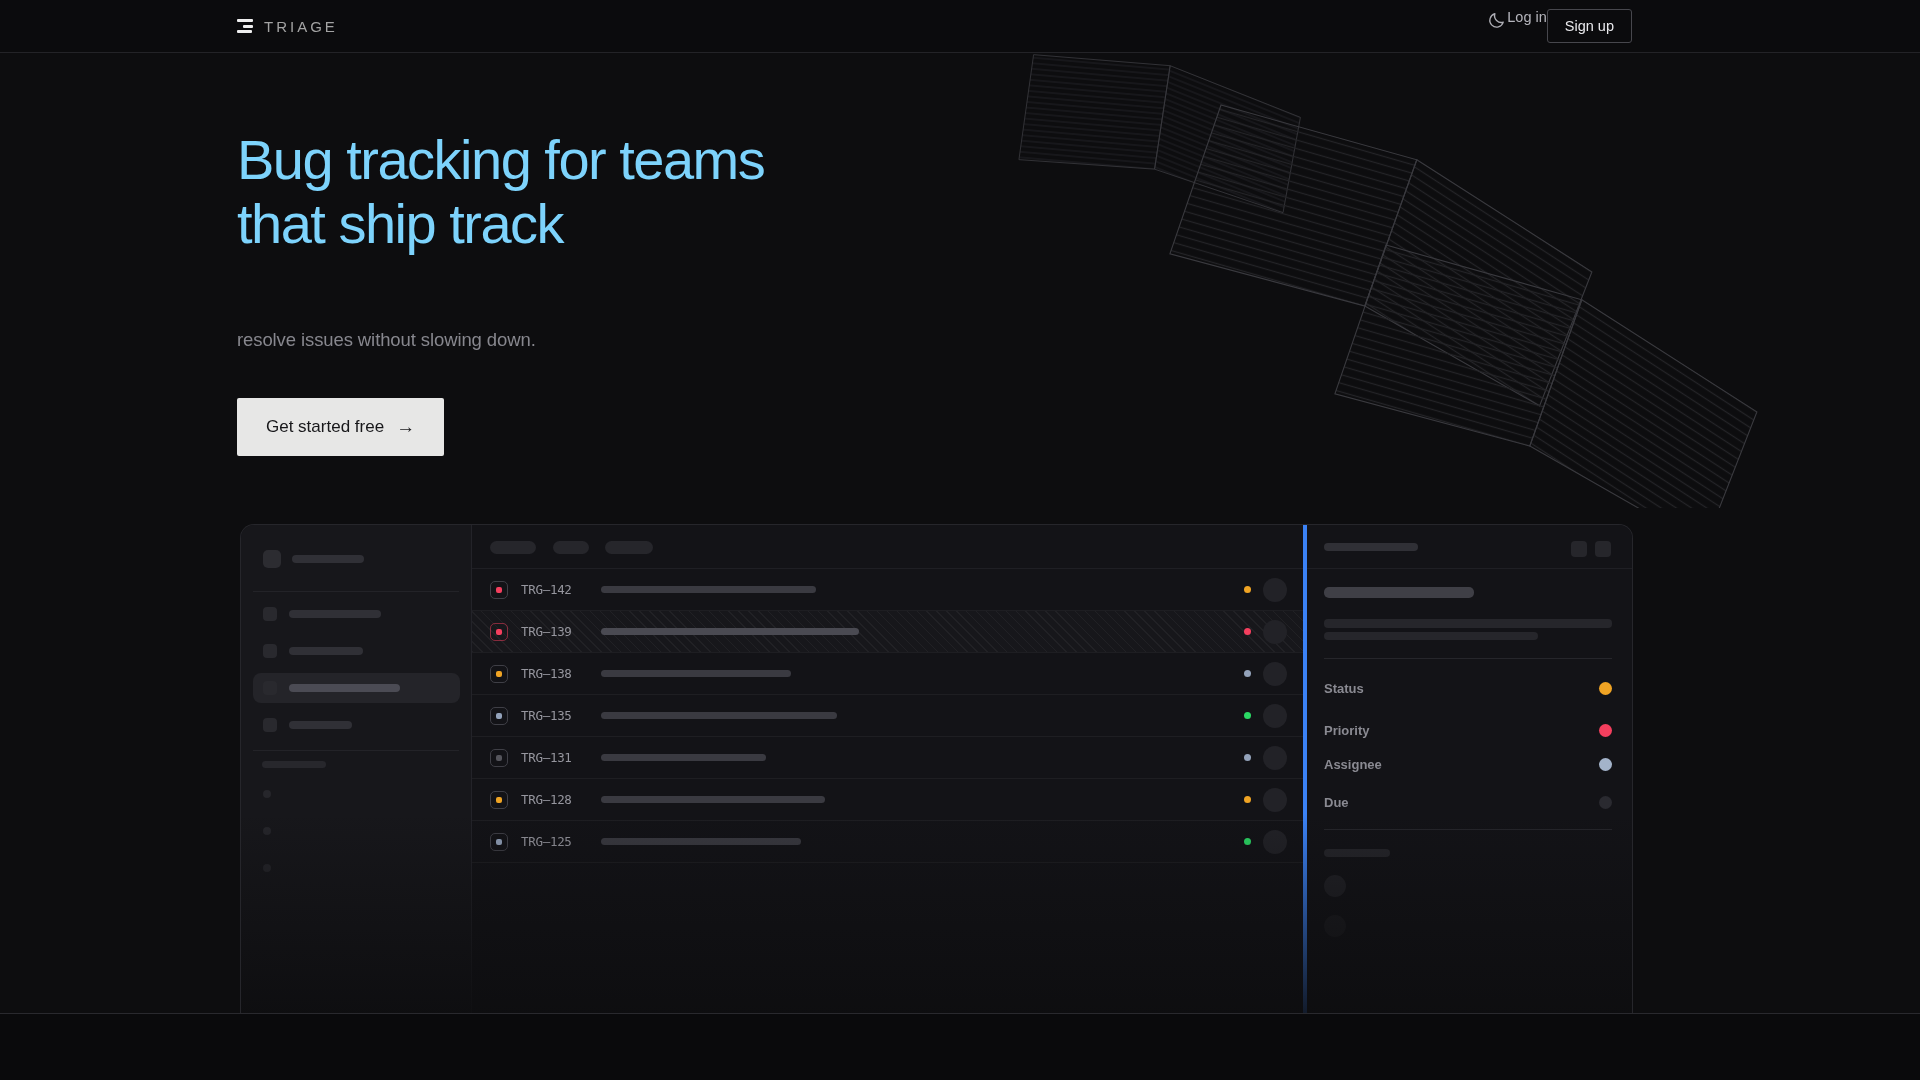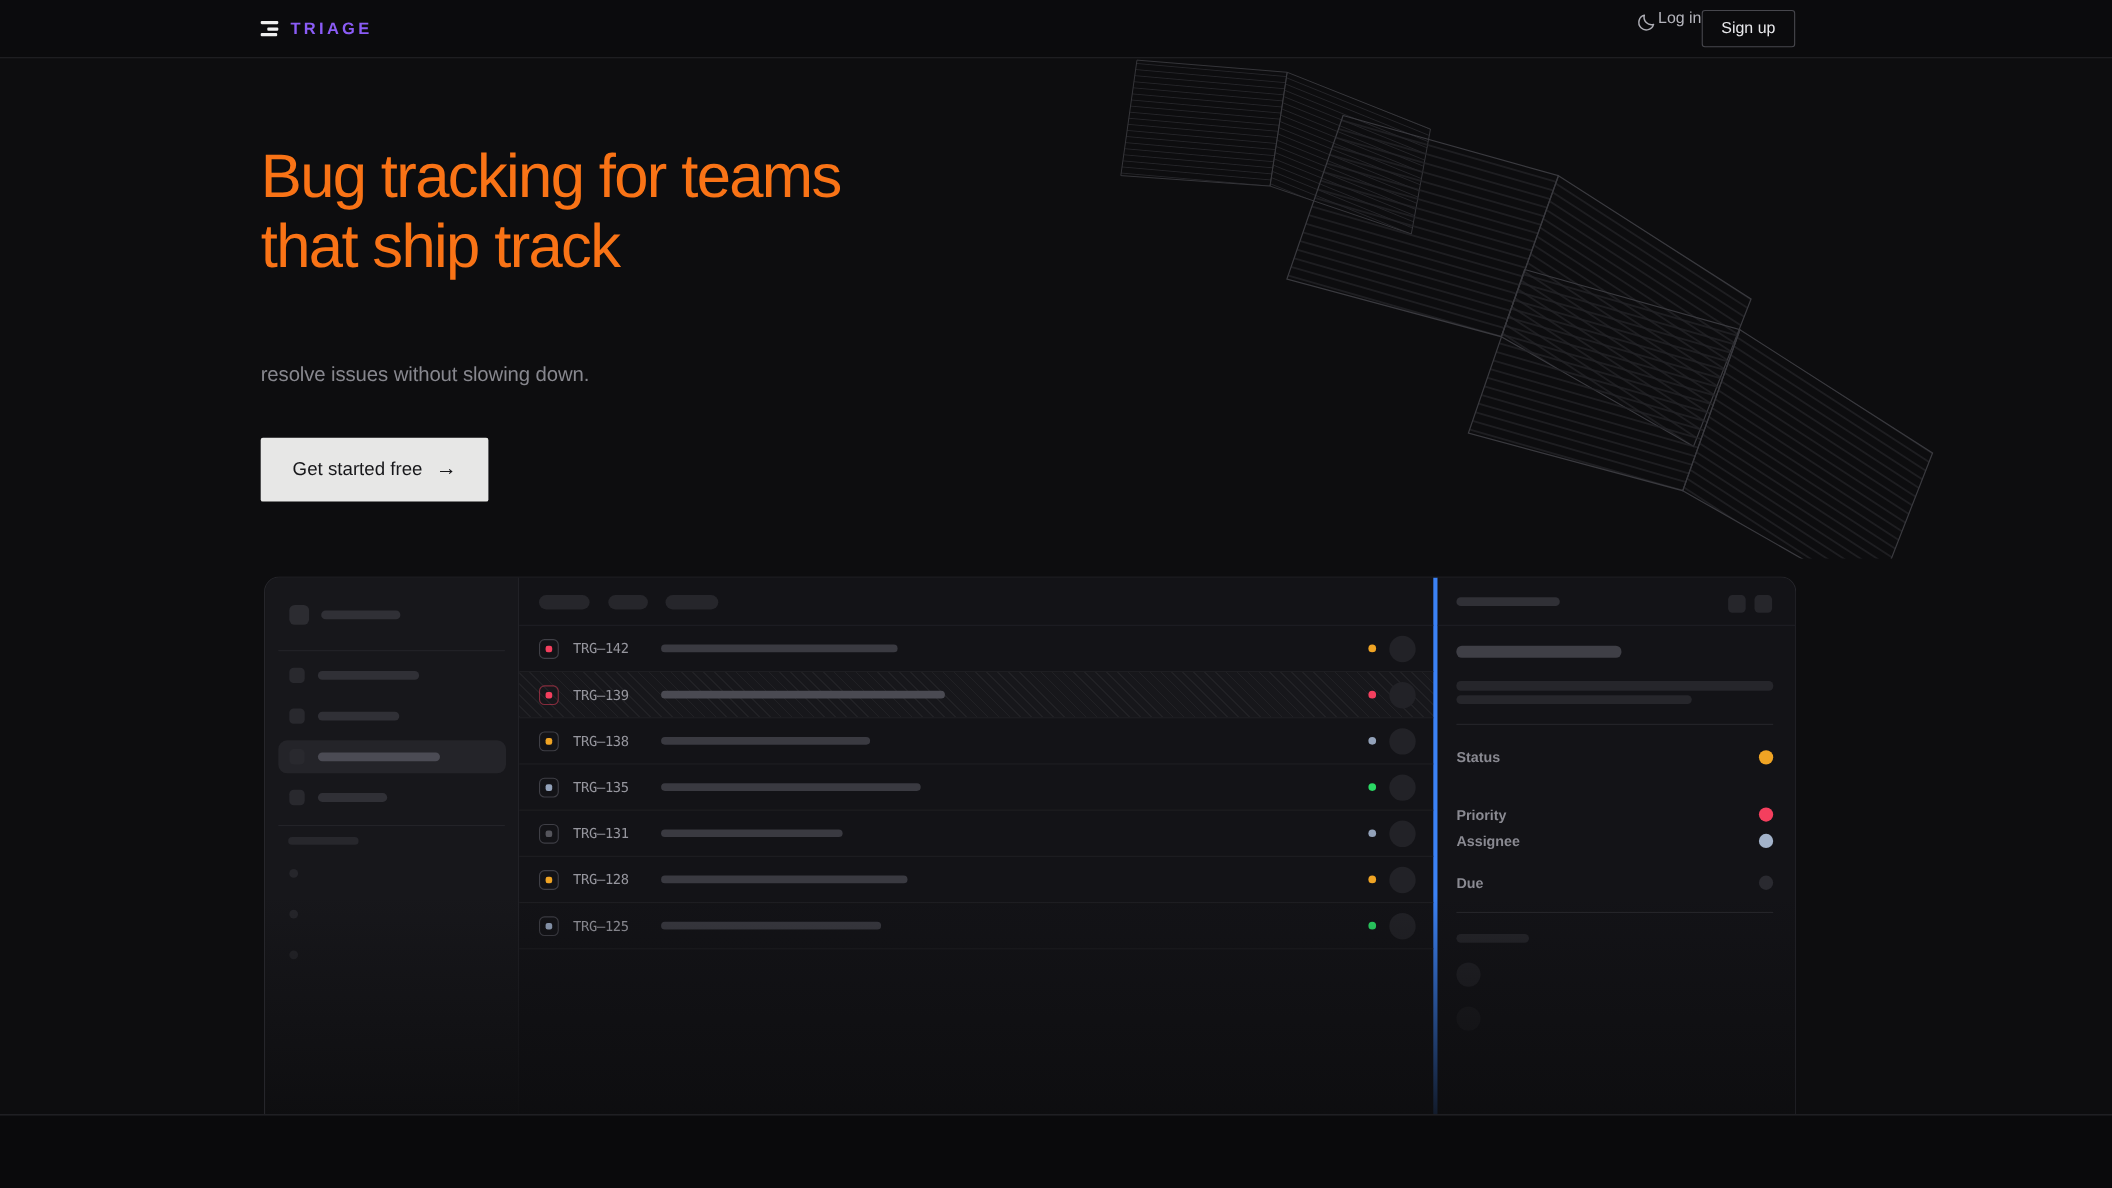--- a/index.html
+++ b/index.html
@@ -11,34 +11,34 @@
   .navbar { position:absolute; top:0; left:0; width:1920px; height:53px;
             background:#0b0b0d; border-bottom:1px solid #232327; z-index:30; }
   .nav-inner { position:absolute; left:237px; right:288px; top:0; height:52px;
                display:flex; align-items:center; justify-content:space-between; }
   .logo { display:flex; align-items:center; gap:11px; cursor:pointer; }
   .logo-icon { width:16px; height:14px; display:flex; flex-direction:column; justify-content:space-between; }
   .logo-icon span { display:block; height:3px; background:#efefef; border-radius:1px; }
   .logo-icon .b1 { width:16px; }
   .logo-icon .b2 { width:10px; margin-left:6px; }
   .logo-icon .b3 { width:15px; }
-  .logo-text { color:#8b5cf6; font-size:15px; font-weight:bold; letter-spacing:3px; }
+  .logo-text { color:#a3a3a3; font-size:15px; font-weight:normal; letter-spacing:3px; }
   .nav-right { display:flex; align-items:flex-start; }
   .theme-btn { width:22px; height:22px; display:flex; align-items:center; justify-content:center; cursor:pointer; }
   .login-link { color:#b5b5bc; font-size:14.5px; cursor:pointer; }
   .signup-btn { border:1px solid #47474d; background:transparent; color:#e9e9ec;
                 font-size:14.5px; font-family:inherit; padding:8px 17px; border-radius:3px; cursor:pointer; }
 
   
   .decor { position:absolute; left:970px; top:53px; width:810px; height:455px;
            overflow:hidden; pointer-events:none; z-index:1; }
 
   
   .hero { position:absolute; left:237px; top:0; z-index:10; }
-  .hero h1 { position:absolute; left:0; top:128px; width:700px; color:#f97316;
+  .hero h1 { position:absolute; left:0; top:128px; width:700px; color:#7dd3fc;
              font-size:56px; font-weight:500; line-height:64px; letter-spacing:-1.5px; white-space:nowrap; }
   .hero .sub { position:absolute; left:0; top:295px; width:480px; color:#87878e;
                font-size:18.5px; line-height:30px; letter-spacing:-0.1px; }
   .cta { position:absolute; left:0; top:398px; height:58px; display:inline-flex; align-items:center;
          gap:12px; padding:0 29px; background:#e7e7e6; border:none; border-radius:2px;
          color:#17171a; font-size:17px; font-weight:500; font-family:inherit; cursor:pointer; white-space:nowrap; }
   .cta .arrow { font-size:19px; font-weight:400; }
 
   
   .card { position:absolute; left:240px; top:524px; width:1393px; height:489px;
@@ -286,21 +286,21 @@
       </div>
       <div class="d-title"></div>
       <div class="d-line1"></div>
       <div class="d-line2"></div>
       <div class="d-div" style="top:133px"></div>
       <div>
           <div class="prop-row" style="top: 144px;">
     <span class="prop-label">Status</span>
     <span class="prop-dot" style="background: rgb(240, 164, 36);"></span>
   </div>
-          <div class="prop-row" style="top: 196px; align-items: center;">
+          <div class="prop-row" style="top: 186px; align-items: center;">
     <span class="prop-label">Priority</span>
     <span class="prop-dot" style="background: rgb(244, 63, 94);"></span>
   </div>
           <div class="prop-row" style="top: 220px;">
     <span class="prop-label">Assignee</span>
     <span class="prop-dot" style="background: rgb(163, 179, 202);"></span>
   </div>
           <div class="prop-row" style="top: 258px; justify-content: space-between;">
     <span class="prop-label">Due</span>
     <span class="prop-dot" style="background: rgb(42, 42, 48);"></span>

